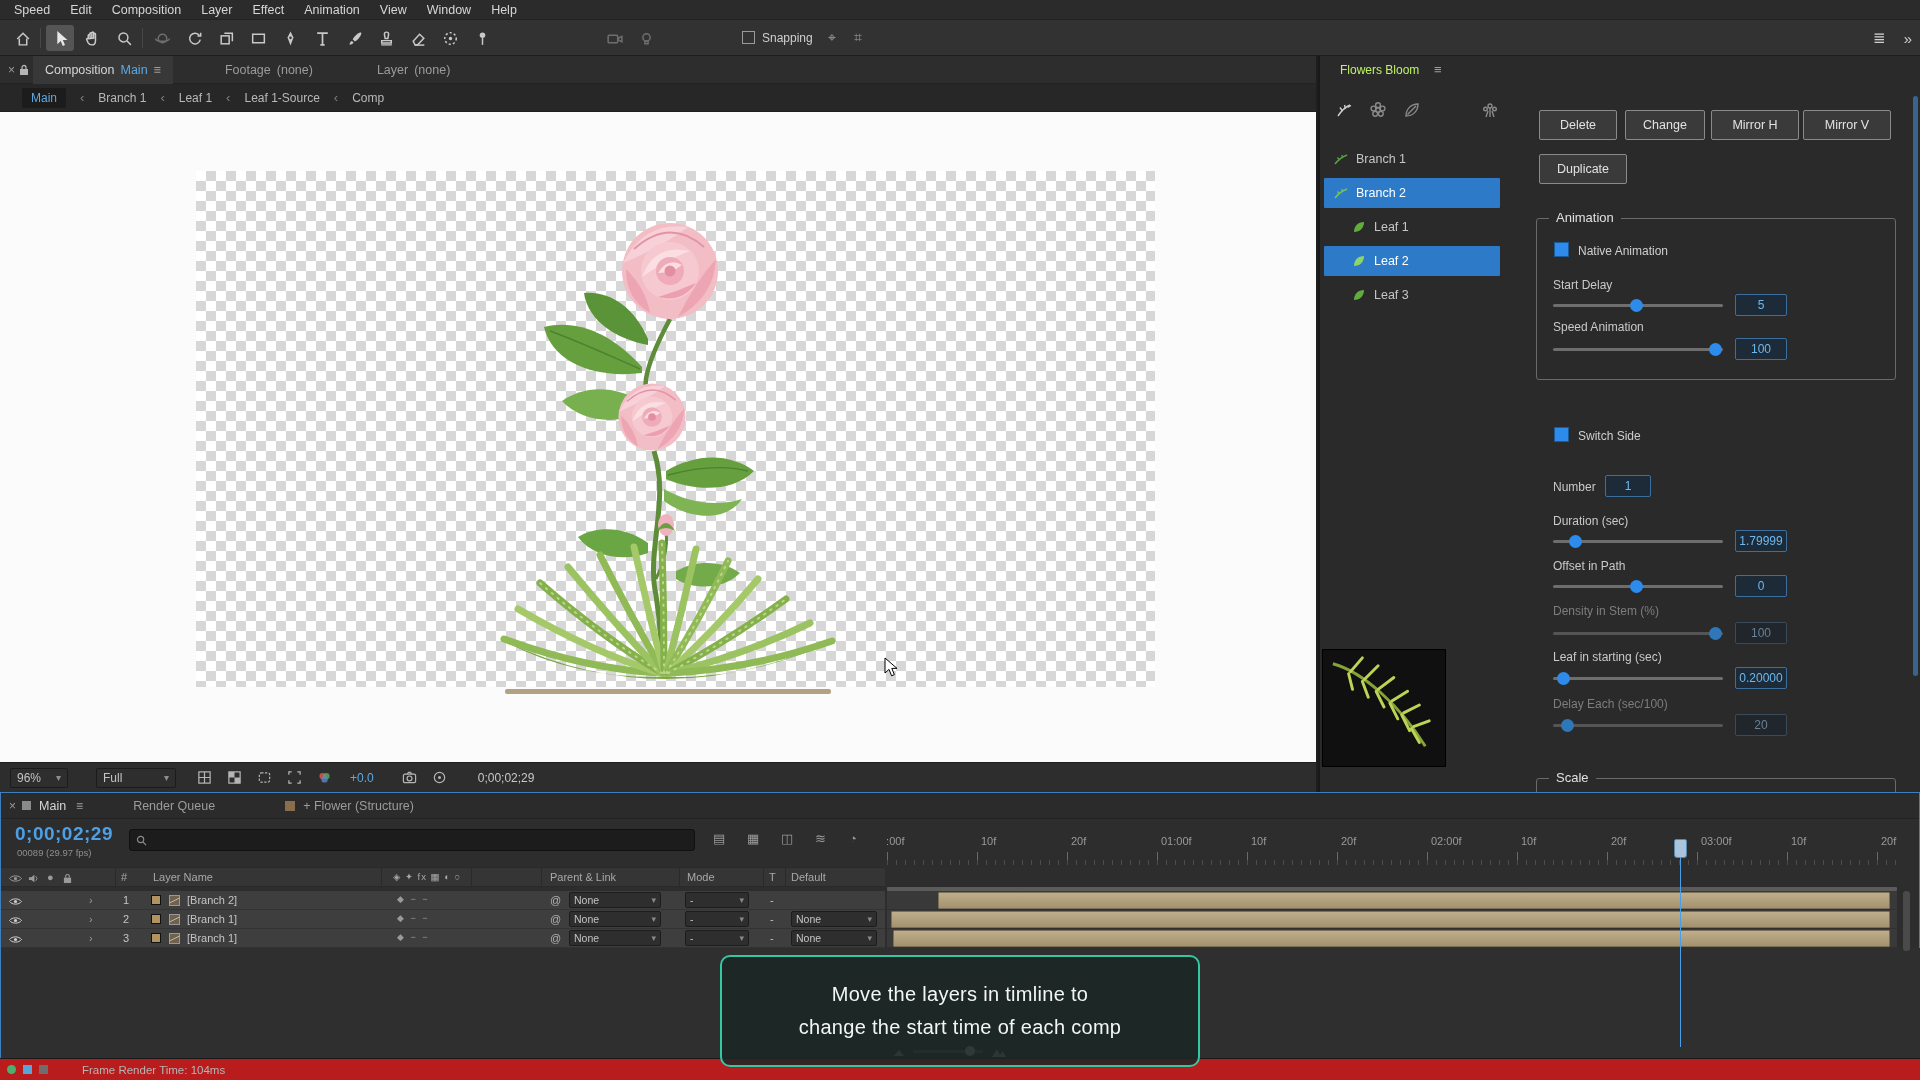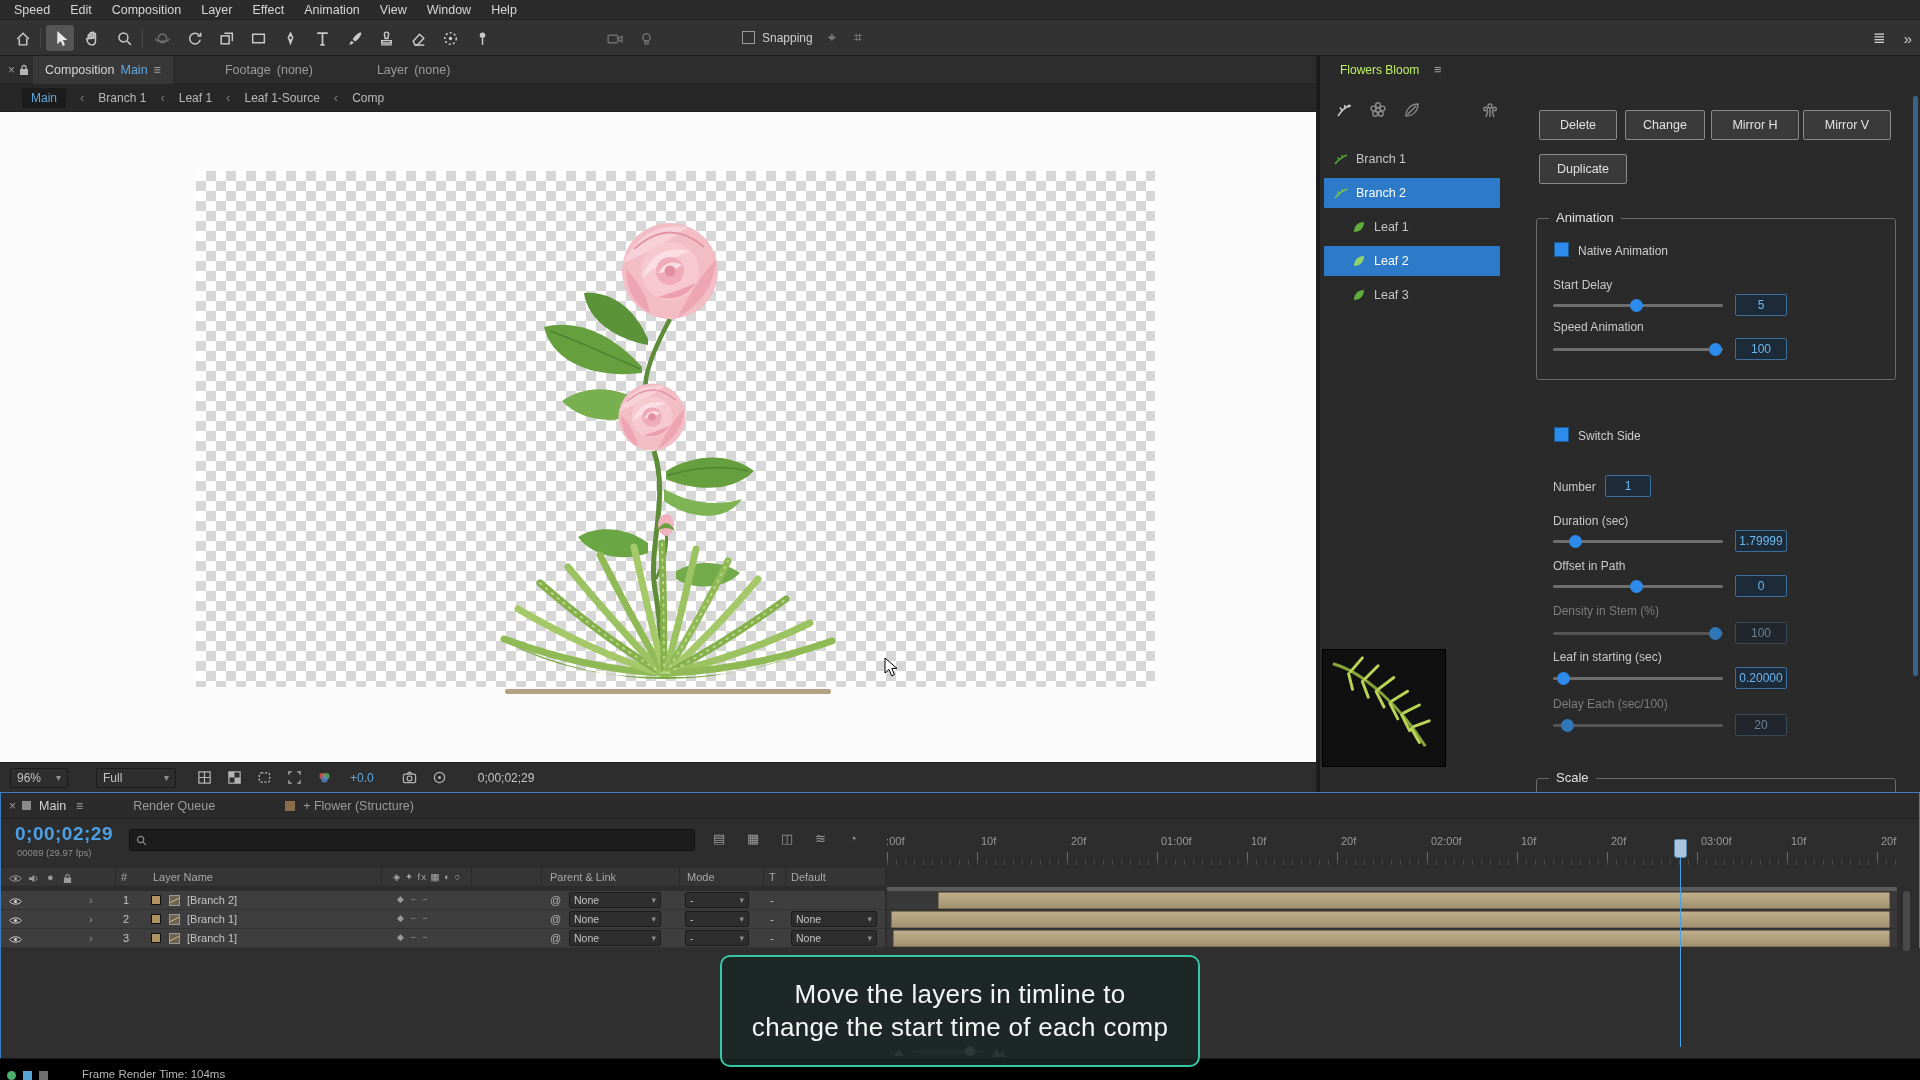--- a/index.html
+++ b/index.html
@@ -99,27 +99,27 @@
   .rdd{position:absolute;top:1px;height:16px;background:#2e2e2e;border:1px solid #1c1c1c;border-radius:2px;display:flex;align-items:center;justify-content:space-between;padding:0 4px;color:#c4c4c4;font-size:10.5px}
   .rdd .caret{color:#8a8a8a;font-size:9px}
   #workarea{position:absolute;left:886px;top:94px;width:1010px;height:4px;background:#5b5b5b;border-radius:1px}
   #tl-empty{position:absolute;left:0;top:155px;width:1920px;height:111px;background:#2f2f2f}
   #playhead-line{position:absolute;left:1679px;top:64px;width:1px;height:190px;background:#4aa0e8;z-index:6}
   #playhead-marker{position:absolute;left:1673px;top:46px;width:13px;height:19px;background:#a9c4dc;border:1px solid #5b87ab;border-radius:2px 2px 3px 3px;z-index:6}
   #tl-rightscroll{position:absolute;left:1902px;top:98px;width:7px;height:60px;background:#4a4a4a;border-radius:3px}
   #tl-zoomctl{position:absolute;left:892px;top:252px;display:flex;align-items:center;gap:8px}
 
   
-  #statusbar{position:absolute;left:0;top:1058px;width:1920px;height:22px;background:#000000;border-top:1px solid #1a1a1a;display:flex;align-items:flex-end;z-index:5}
+  #statusbar{position:absolute;left:0;top:1058px;width:1920px;height:22px;background:#b91c1c;border-top:1px solid #1a1a1a;display:flex;align-items:center;z-index:5}
   #status-text{margin-left:34px;font-size:11.5px;color:#b5b5b5}
   .st-ico{margin-left:7px}
 
   
   #tooltip{position:absolute;left:720px;top:955px;width:480px;height:112px;background:rgba(26,38,36,.84);border:2px solid #35c7a4;border-radius:10px;display:flex;flex-direction:column;align-items:center;justify-content:center;z-index:50}
-  #tooltip div{font-size:26px;line-height:33px;color:#f2f6f4;letter-spacing:.3px}
+  #tooltip div{font-size:20px;line-height:33px;color:#f2f6f4;letter-spacing:.3px}
 
   #cursor{position:absolute;left:884px;top:545px;z-index:30}
 </style>
 </head>
 <body>
 
 <div id="menubar">
   <span class="mi">Speed</span>
   <span class="mi">Edit</span>
   <span class="mi">Composition</span>

